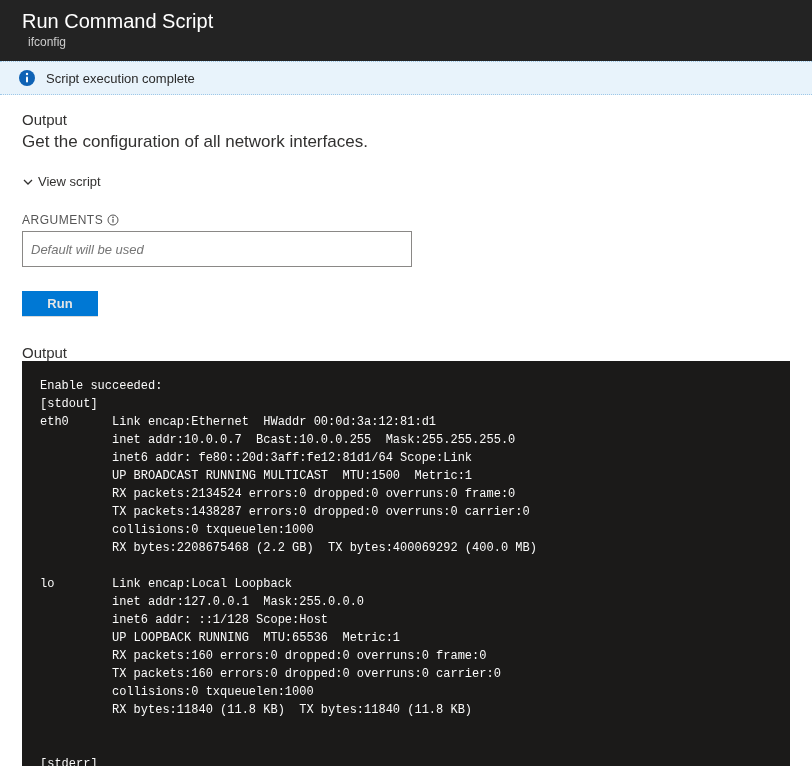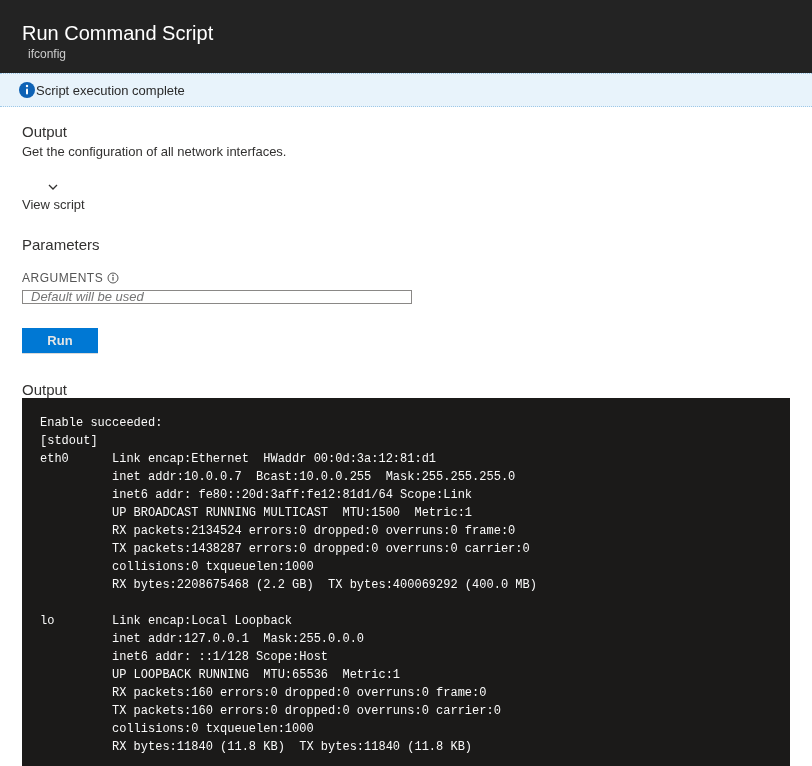--- a/index.html
+++ b/index.html
@@ -12,65 +12,64 @@
   }
   .header {
     background: #232323;
     color: #ffffff;
     padding: 10px 22px 12px 22px;
   }
   .header-title {
     font-size: 20px;
     font-weight: 400;
     margin-bottom: 2px;
-    margin-top: 12px;
   }
   .header-subtitle {
     font-size: 12px;
     color: #ccc;
     padding-left: 6px;
   }
   .status-bar {
     background: #e8f3fb;
     border-top: 1px dotted #9ec8e8;
     border-bottom: 1px dotted #9ec8e8;
     padding: 7px 18px;
     display: flex;
     align-items: center;
+    gap: 10px;
     color: #2a2a2a;
     font-size: 13px;
   }
   .status-bar .info-icon {
     width: 18px;
     height: 18px;
     flex-shrink: 0;
   }
   .content {
     padding: 16px 22px 20px 22px;
   }
   .section-heading {
     font-size: 15px;
     font-weight: 400;
     color: #323130;
     margin-bottom: 4px;
   }
   .section-sub {
-    font-size: 13px;
+    font-size: 17px;
     color: #323130;
     margin-bottom: 22px;
   }
   .view-script {
     display: inline-flex;
     align-items: center;
     gap: 4px;
     font-size: 13px;
     color: #323130;
     cursor: pointer;
     margin-bottom: 24px;
-    flex-direction: column;
   }
   .chev {
     width: 12px;
     height: 12px;
   }
   .params-heading {
     font-size: 15px;
     font-weight: 400;
     margin-bottom: 18px;
   }
@@ -88,21 +87,21 @@
     height: 12px;
   }
   .text-input {
     width: 390px;
     padding: 4px 8px;
     font-size: 13px;
     font-style: italic;
     color: #777;
     border: 1px solid #8a8886;
     outline: none;
-    height: 14px;
+    height: 36px;
   }
   .run-btn {
     margin-top: 24px;
     background: #0078d4;
     color: #e5e5e5;
     border: none;
     width: 76px;
     height: 25px;
     font-size: 13px;
     font-weight: 600;
@@ -151,21 +150,20 @@
 
   <div class="view-script">
     <span class="chev">
       <svg viewBox="0 0 12 12" width="12" height="12">
         <polyline points="2,4 6,8 10,4" fill="none" stroke="#323130" stroke-width="1.3"></polyline>
       </svg>
     </span>
     <span>View script</span>
   </div>
 
-  <div class="params-heading">Parameters</div>
 
   <div class="field-label">
     <span>ARGUMENTS</span>
     <span class="mini-info">
       <svg viewBox="0 0 12 12" width="12" height="12">
         <circle cx="6" cy="6" r="5" fill="none" stroke="#555" stroke-width="1"></circle>
         <rect x="5.4" y="5" width="1.2" height="3.6" fill="#555"></rect>
         <circle cx="6" cy="3.4" r="0.8" fill="#555"></circle>
       </svg>
     </span>

